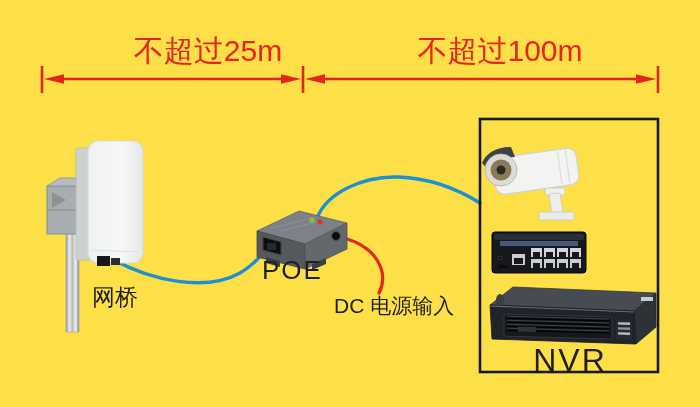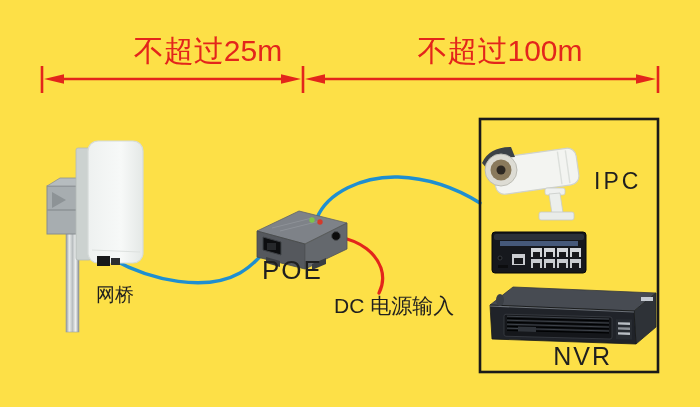--- a/index.html
+++ b/index.html
@@ -6,26 +6,26 @@
   #stage{
     position:relative;width:700px;height:407px;background:#fde047;overflow:hidden;
     font-family:"Liberation Sans", sans-serif;color:#222;
   }
   #art{position:absolute;left:0;top:0;width:700px;height:407px;}
   .lbl{position:absolute;white-space:nowrap;color:#1f1f1f;}
   .dim-lbl{
     position:absolute;color:#e3251b;font-size:30px;line-height:30px;
     text-align:center;white-space:nowrap;font-weight:500;
   }
-  .lbl-bridge{left:60px;top:282px;width:110px;text-align:center;font-size:19px;}
+  .lbl-bridge{left:60px;top:282px;width:110px;text-align:center;font-size:23px;}
   .lbl-poe{left:262px;top:255px;font-size:26px;letter-spacing:2px;}
   .lbl-dc{left:334px;top:292px;font-size:21px;}
   .lbl-ipc{left:594px;top:168px;font-size:23px;letter-spacing:3px;}
   .lbl-switch{left:593px;top:235px;font-size:22px;}
-  .lbl-nvr{left:528px;top:342px;width:84px;text-align:right;font-size:25px;letter-spacing:2px;}
+  .lbl-nvr{left:528px;top:342px;width:84px;text-align:center;font-size:32px;letter-spacing:2px;}
 </style>
 </head>
 <body>
 
 <div id="stage">
 
   <svg id="art" viewBox="0 0 700 407" xmlns="http://www.w3.org/2000/svg">
     <defs>
       <linearGradient id="poleGrad" x1="0" y1="0" x2="1" y2="0">
         <stop offset="0" stop-color="#8f9497"></stop>
@@ -162,17 +162,16 @@
   <div class="dim-lbl" style="left:118px;top:36px;width:180px;">不超过25m</div>
 
   <div class="dim-lbl" style="left:400px;top:36px;width:200px;text-align:center;">不超过100m</div>
 
   <div class="lbl lbl-bridge">网桥</div>
 
   <div class="lbl lbl-poe">POE</div>
 
   <div class="lbl lbl-dc">DC 电源输入</div>
 
-  <div class="lbl lbl-ipc">IPC</div>
 
 
   <div class="lbl lbl-nvr">NVR</div>
 </div>
 
 </body></html>

